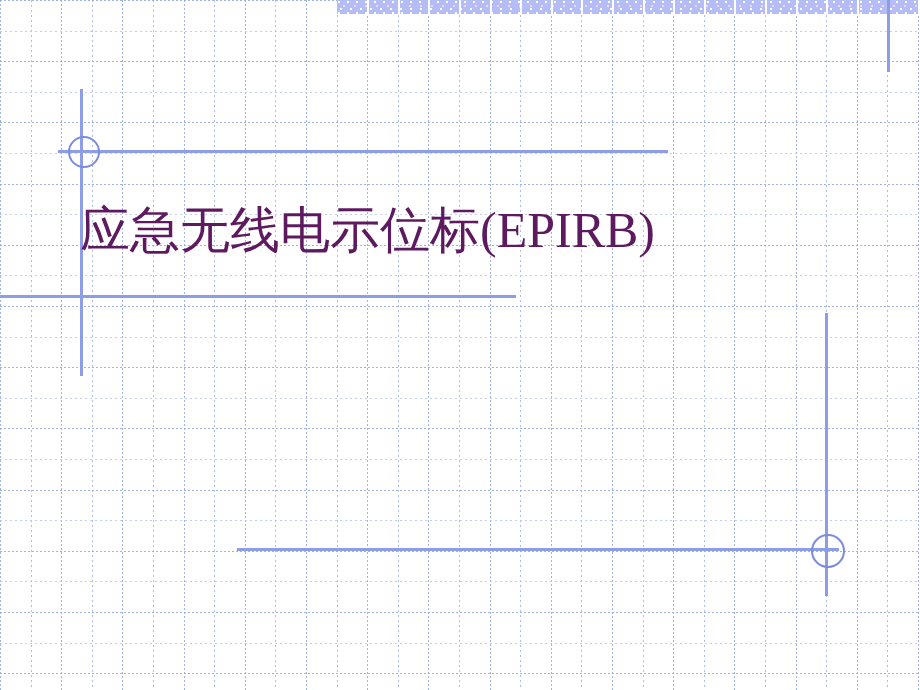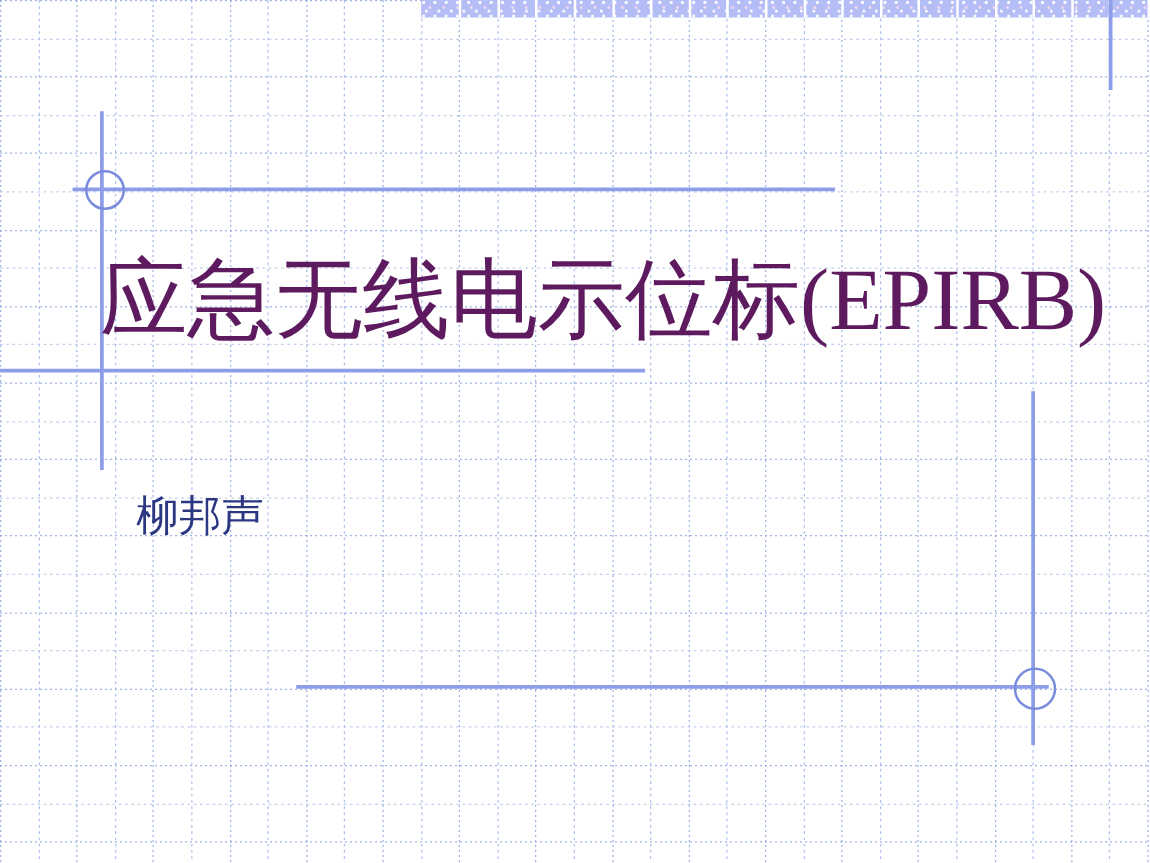--- a/index.html
+++ b/index.html
@@ -114,21 +114,21 @@
     position: absolute;
     width: 3px;
     background: #8d9de8;
   }
 
   
   .title {
     position: absolute;
     left: 80px;
     top: 204px;
-    font-size: 70px;
+    font-size: 50px;
     line-height: 1.05;
     color: #5e1a5e;
     white-space: nowrap;
     letter-spacing: 0px;
     font-family: "Liberation Serif", "DejaVu Serif", serif;
   }
 
   .subtitle {
     position: absolute;
     left: 109px;
@@ -229,15 +229,14 @@
   <div class="rule-h" style="left:237px; top:548px; width:602px;"></div>
 
   <div class="rule-v" style="left:80px; top:89px; height:287px;"></div>
   <div class="rule-v" style="left:825px; top:313px; height:283px;"></div>
   <div class="edge-v" style="left:887px; top:0px; height:72px;"></div>
 
   <div class="ring" style="left:68px; top:136px; width:28px; height:28px;"></div>
   <div class="ring" style="left:811px; top:534px; width:30px; height:30px;"></div>
 
   <div class="title">应急无线电示位标(EPIRB)</div>
-  <div class="subtitle">柳邦声</div>
 
 </div>
 
 </body></html>

